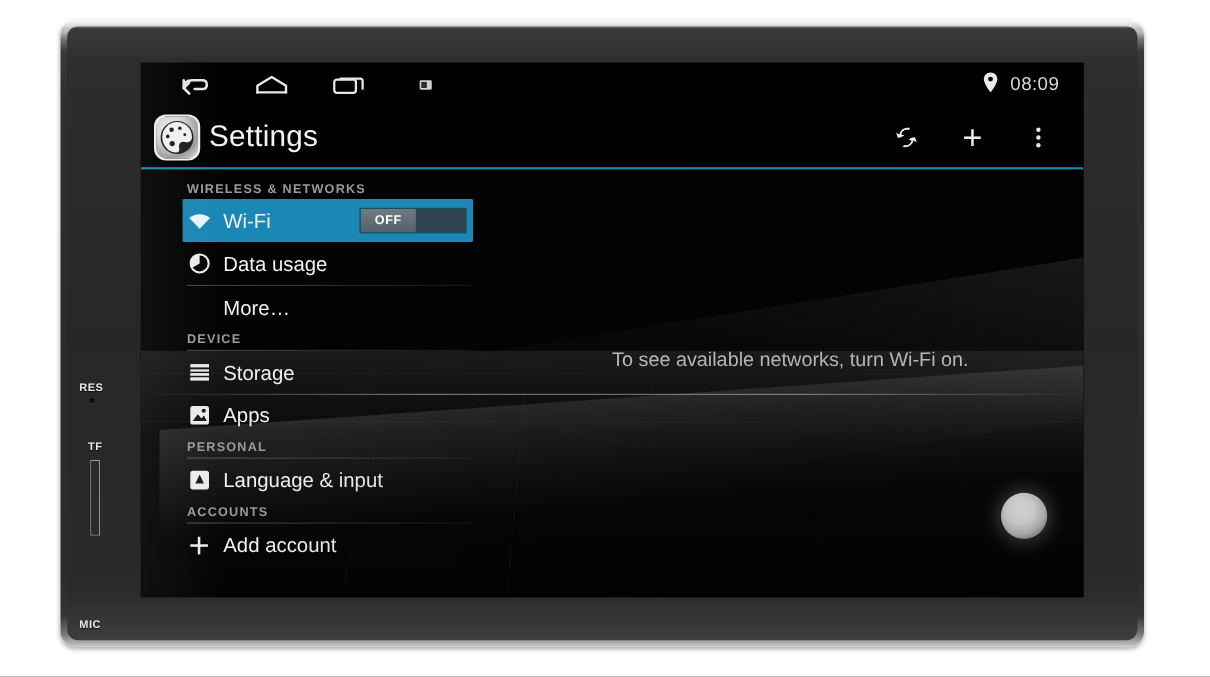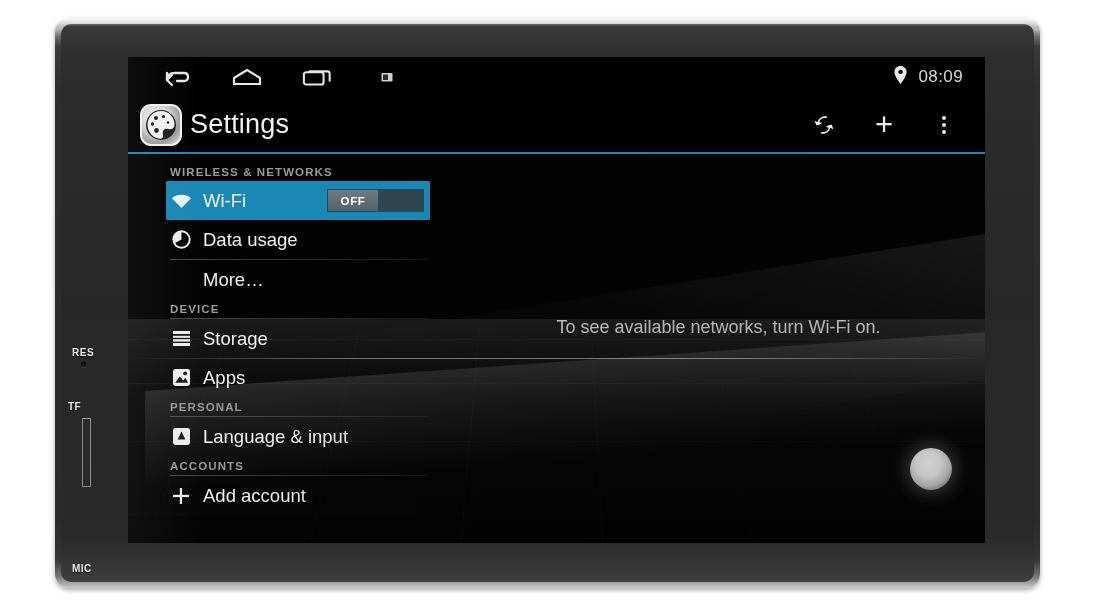--- a/index.html
+++ b/index.html
@@ -52,21 +52,21 @@
   .hw-label {
     position: absolute;
     color: #e9e9e9;
     font-size: 10px;
     font-weight: bold;
     letter-spacing: 0.5px;
     font-family: "Liberation Sans", sans-serif;
     text-shadow: 0 1px 1px rgba(0,0,0,0.8);
   }
   .hw-res { left: 72px; top: 347px; }
-  .hw-tf  { left: 68px; top: 401px; }
+  .hw-tf  { left: 80px; top: 401px; }
   .hw-mic { left: 72px; top: 563px; }
   .res-hole {
     position: absolute;
     left: 81px; top: 362px;
     width: 5px; height: 5px;
     border-radius: 50%;
     background: #141414;
     box-shadow: inset 0 1px 1px rgba(0,0,0,.9), 0 1px 0 rgba(255,255,255,.12);
   }
   .tf-slot {

